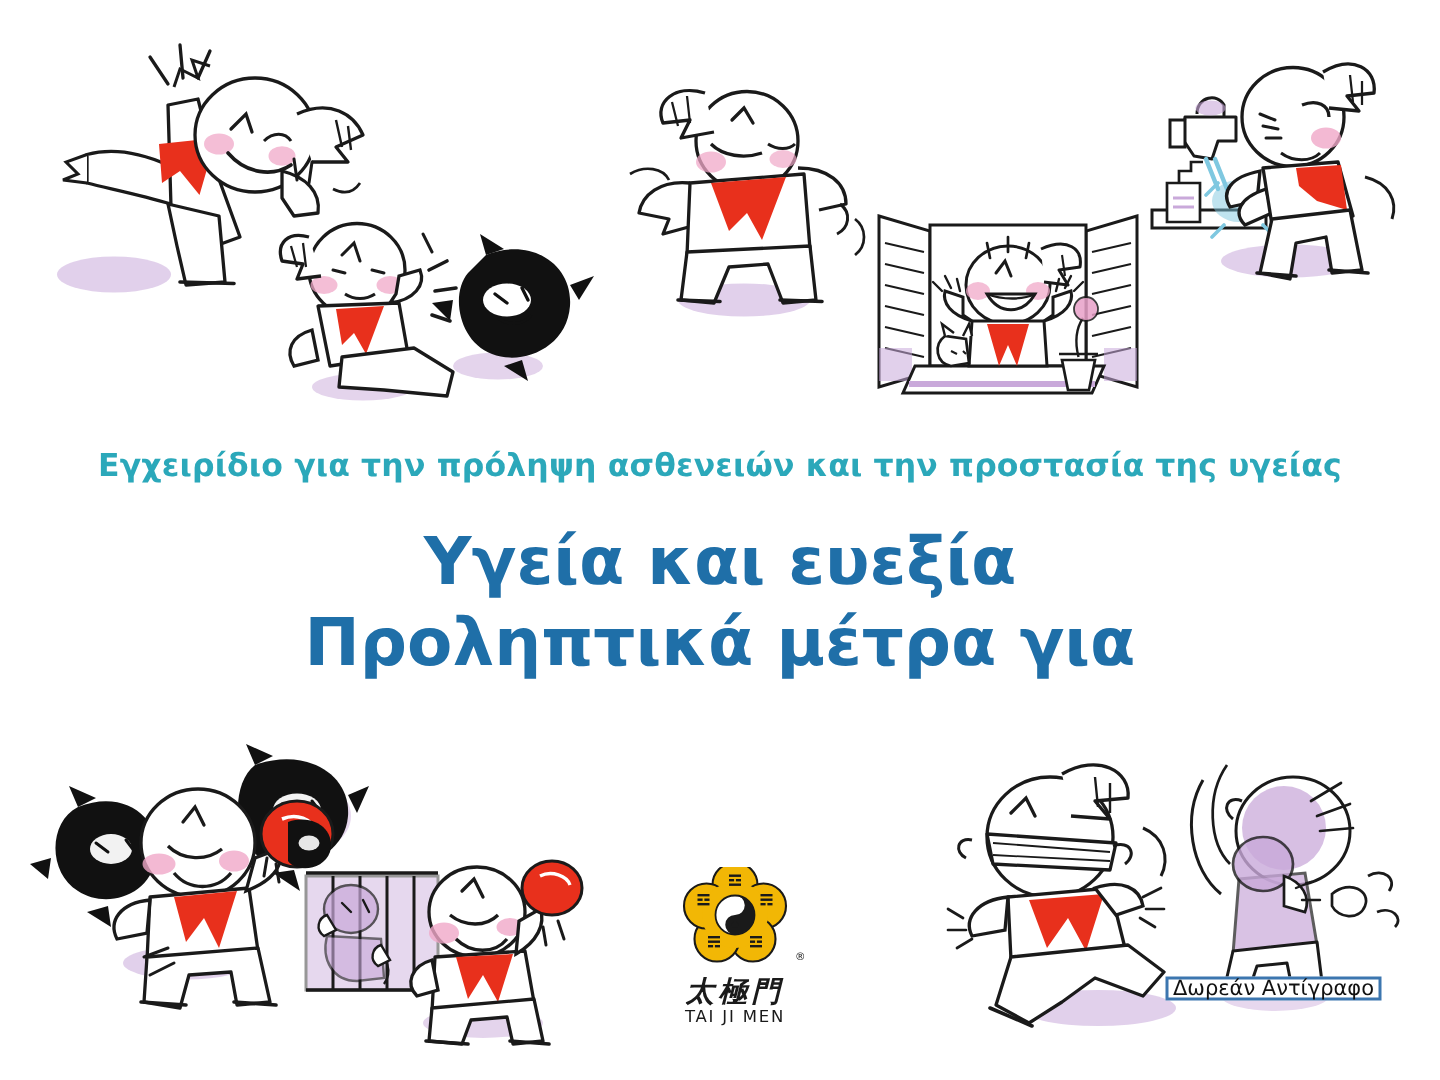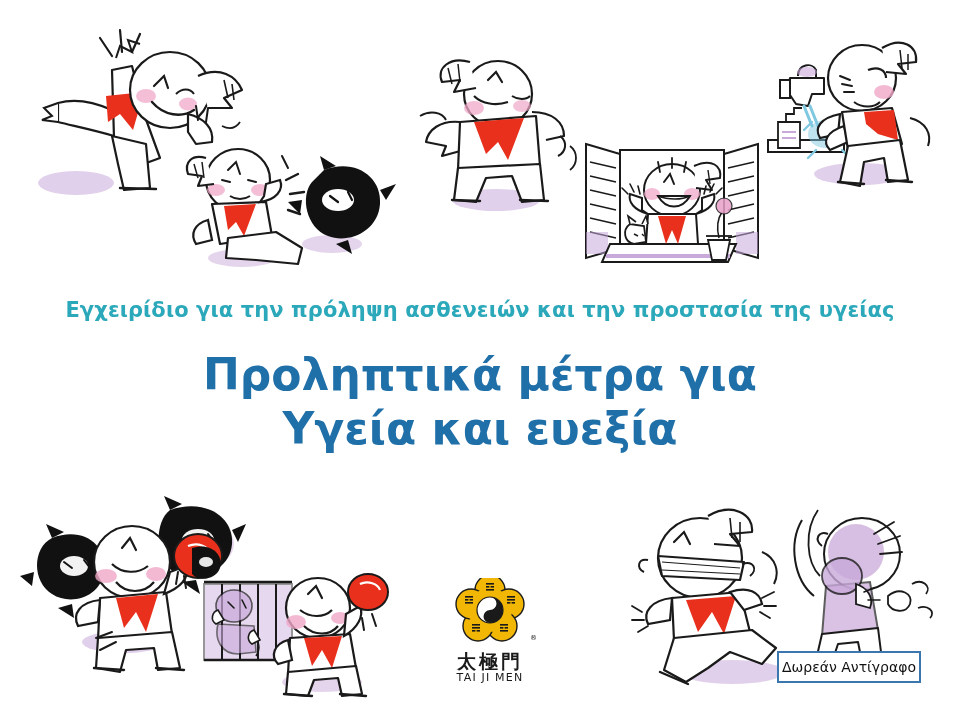--- a/index.html
+++ b/index.html
@@ -43,21 +43,21 @@
     color: #1F6FA8;
   }
   .title .line { display: block; }
 
   
   .stamp-box {
     position: absolute;
     left: 777px;
     top: 651px;
     width: 144px;
-    height: 32px;
+    height: 16px;
     box-sizing: border-box;
     border: 2px solid #3C76AF;
     background: #ffffff;
     display: flex;
     align-items: center;
     justify-content: center;
     font-family: "DejaVu Sans", sans-serif;
     font-size: 14px;
     color: #111111;
     z-index: 40;
@@ -74,20 +74,21 @@
     text-align: center;
   }
   .logo .cn {
     font-family: "DejaVu Sans", sans-serif;
     font-size: 19px;
     font-weight: bold;
     color: #1a1a1a;
     letter-spacing: 3px;
     line-height: 20px;
     margin-top: 1px;
+    font-style: italic;
   }
   .logo .en {
     font-family: "DejaVu Sans", sans-serif;
     font-size: 11px;
     font-weight: normal;
     color: #1a1a1a;
     letter-spacing: 1.2px;
     line-height: 13px;
   }
 
@@ -414,22 +415,22 @@
       <path d="M202 160 L224 162 M248 160 L272 162" stroke="#1A1A1A" stroke-width="2.2" stroke-linecap="round"></path>
 
       <path d="M190 20 C176 44 182 80 202 96" stroke="#1A1A1A" stroke-width="2" fill="none"></path>
       <path d="M206 10 C192 30 194 62 208 76" stroke="#1A1A1A" stroke-width="1.8" fill="none"></path>
     </svg>
   </div>
 
   <div class="subtitle">Εγχειρίδιο για την πρόληψη ασθενειών  και την προστασία της υγείας</div>
 
   <div class="title">
+    <span class="line">Υγεία και ευεξία</span>
     <span class="line">Προληπτικά μέτρα για</span>
-    <span class="line">Υγεία και ευεξία</span>
   </div>
 
   <div class="logo">
     <svg width="100" height="68" viewBox="0 0 100 68">
       <g transform="translate(50,32)">
 
         <circle cx="0" cy="-20" r="15" fill="#F2B705" stroke="#1A1A1A" stroke-width="1.4"></circle>
         <circle cx="19" cy="-6" r="15" fill="#F2B705" stroke="#1A1A1A" stroke-width="1.4"></circle>
         <circle cx="12" cy="16" r="15" fill="#F2B705" stroke="#1A1A1A" stroke-width="1.4"></circle>
         <circle cx="-12" cy="16" r="15" fill="#F2B705" stroke="#1A1A1A" stroke-width="1.4"></circle>

